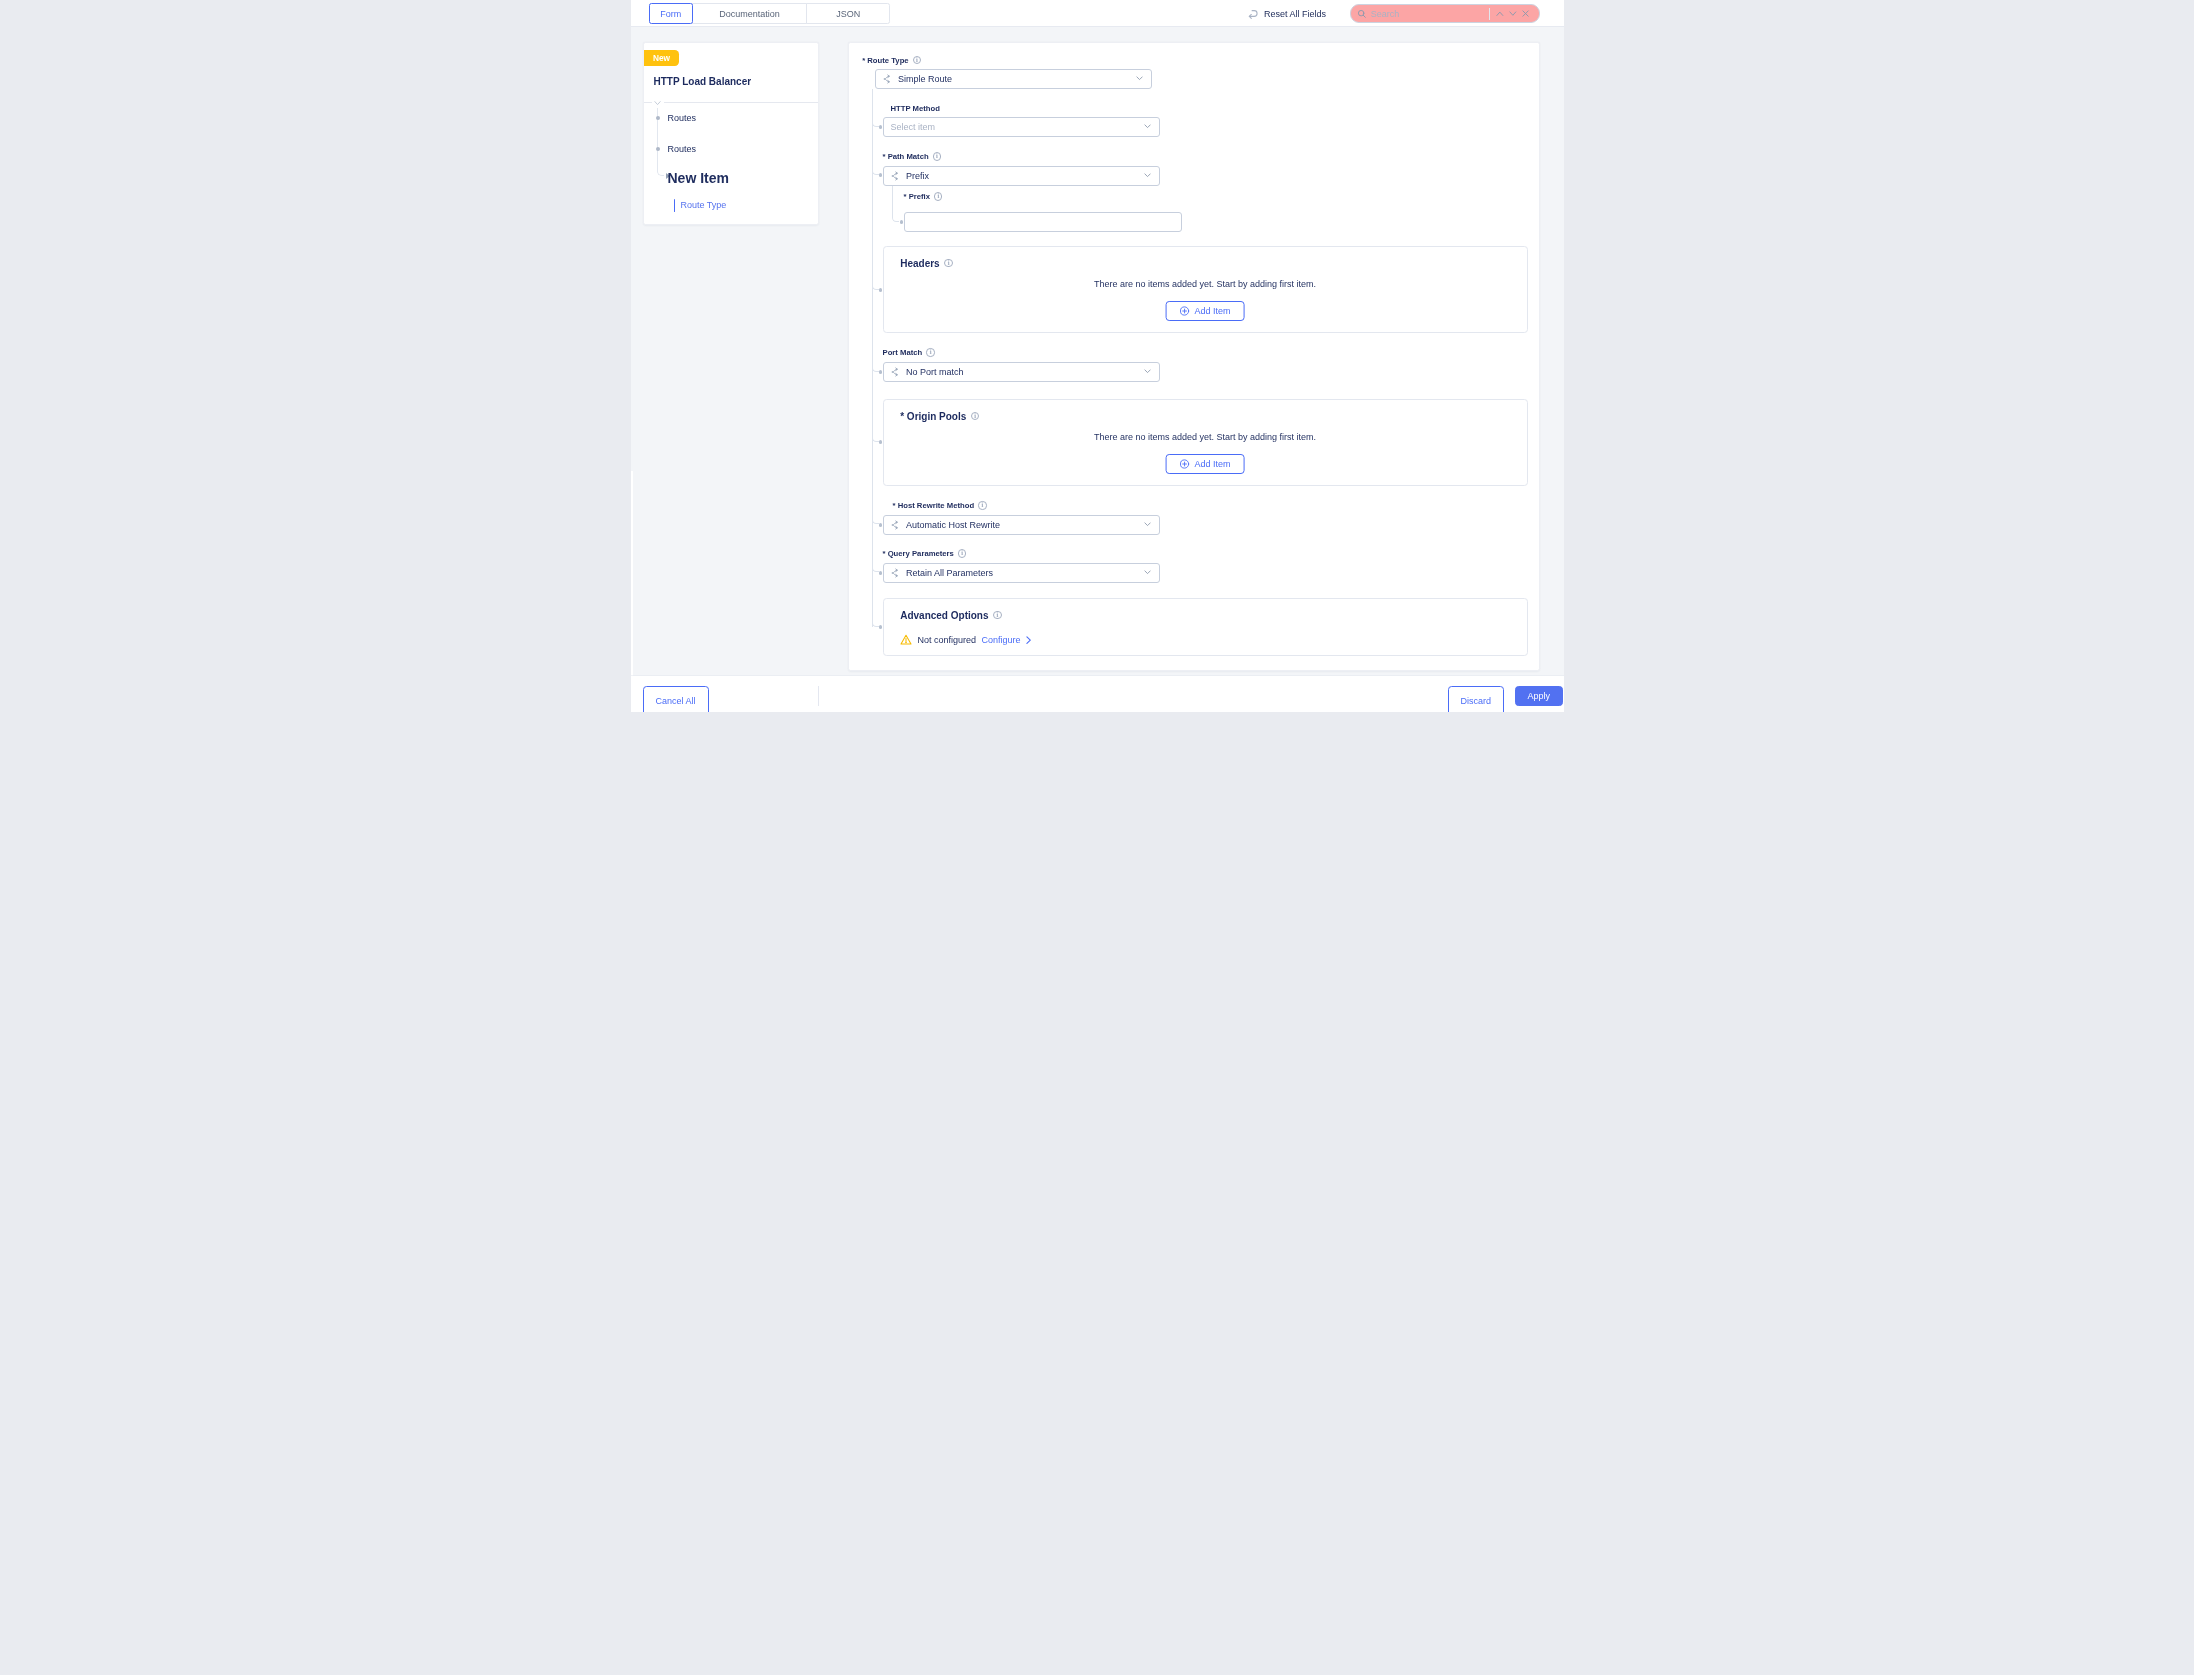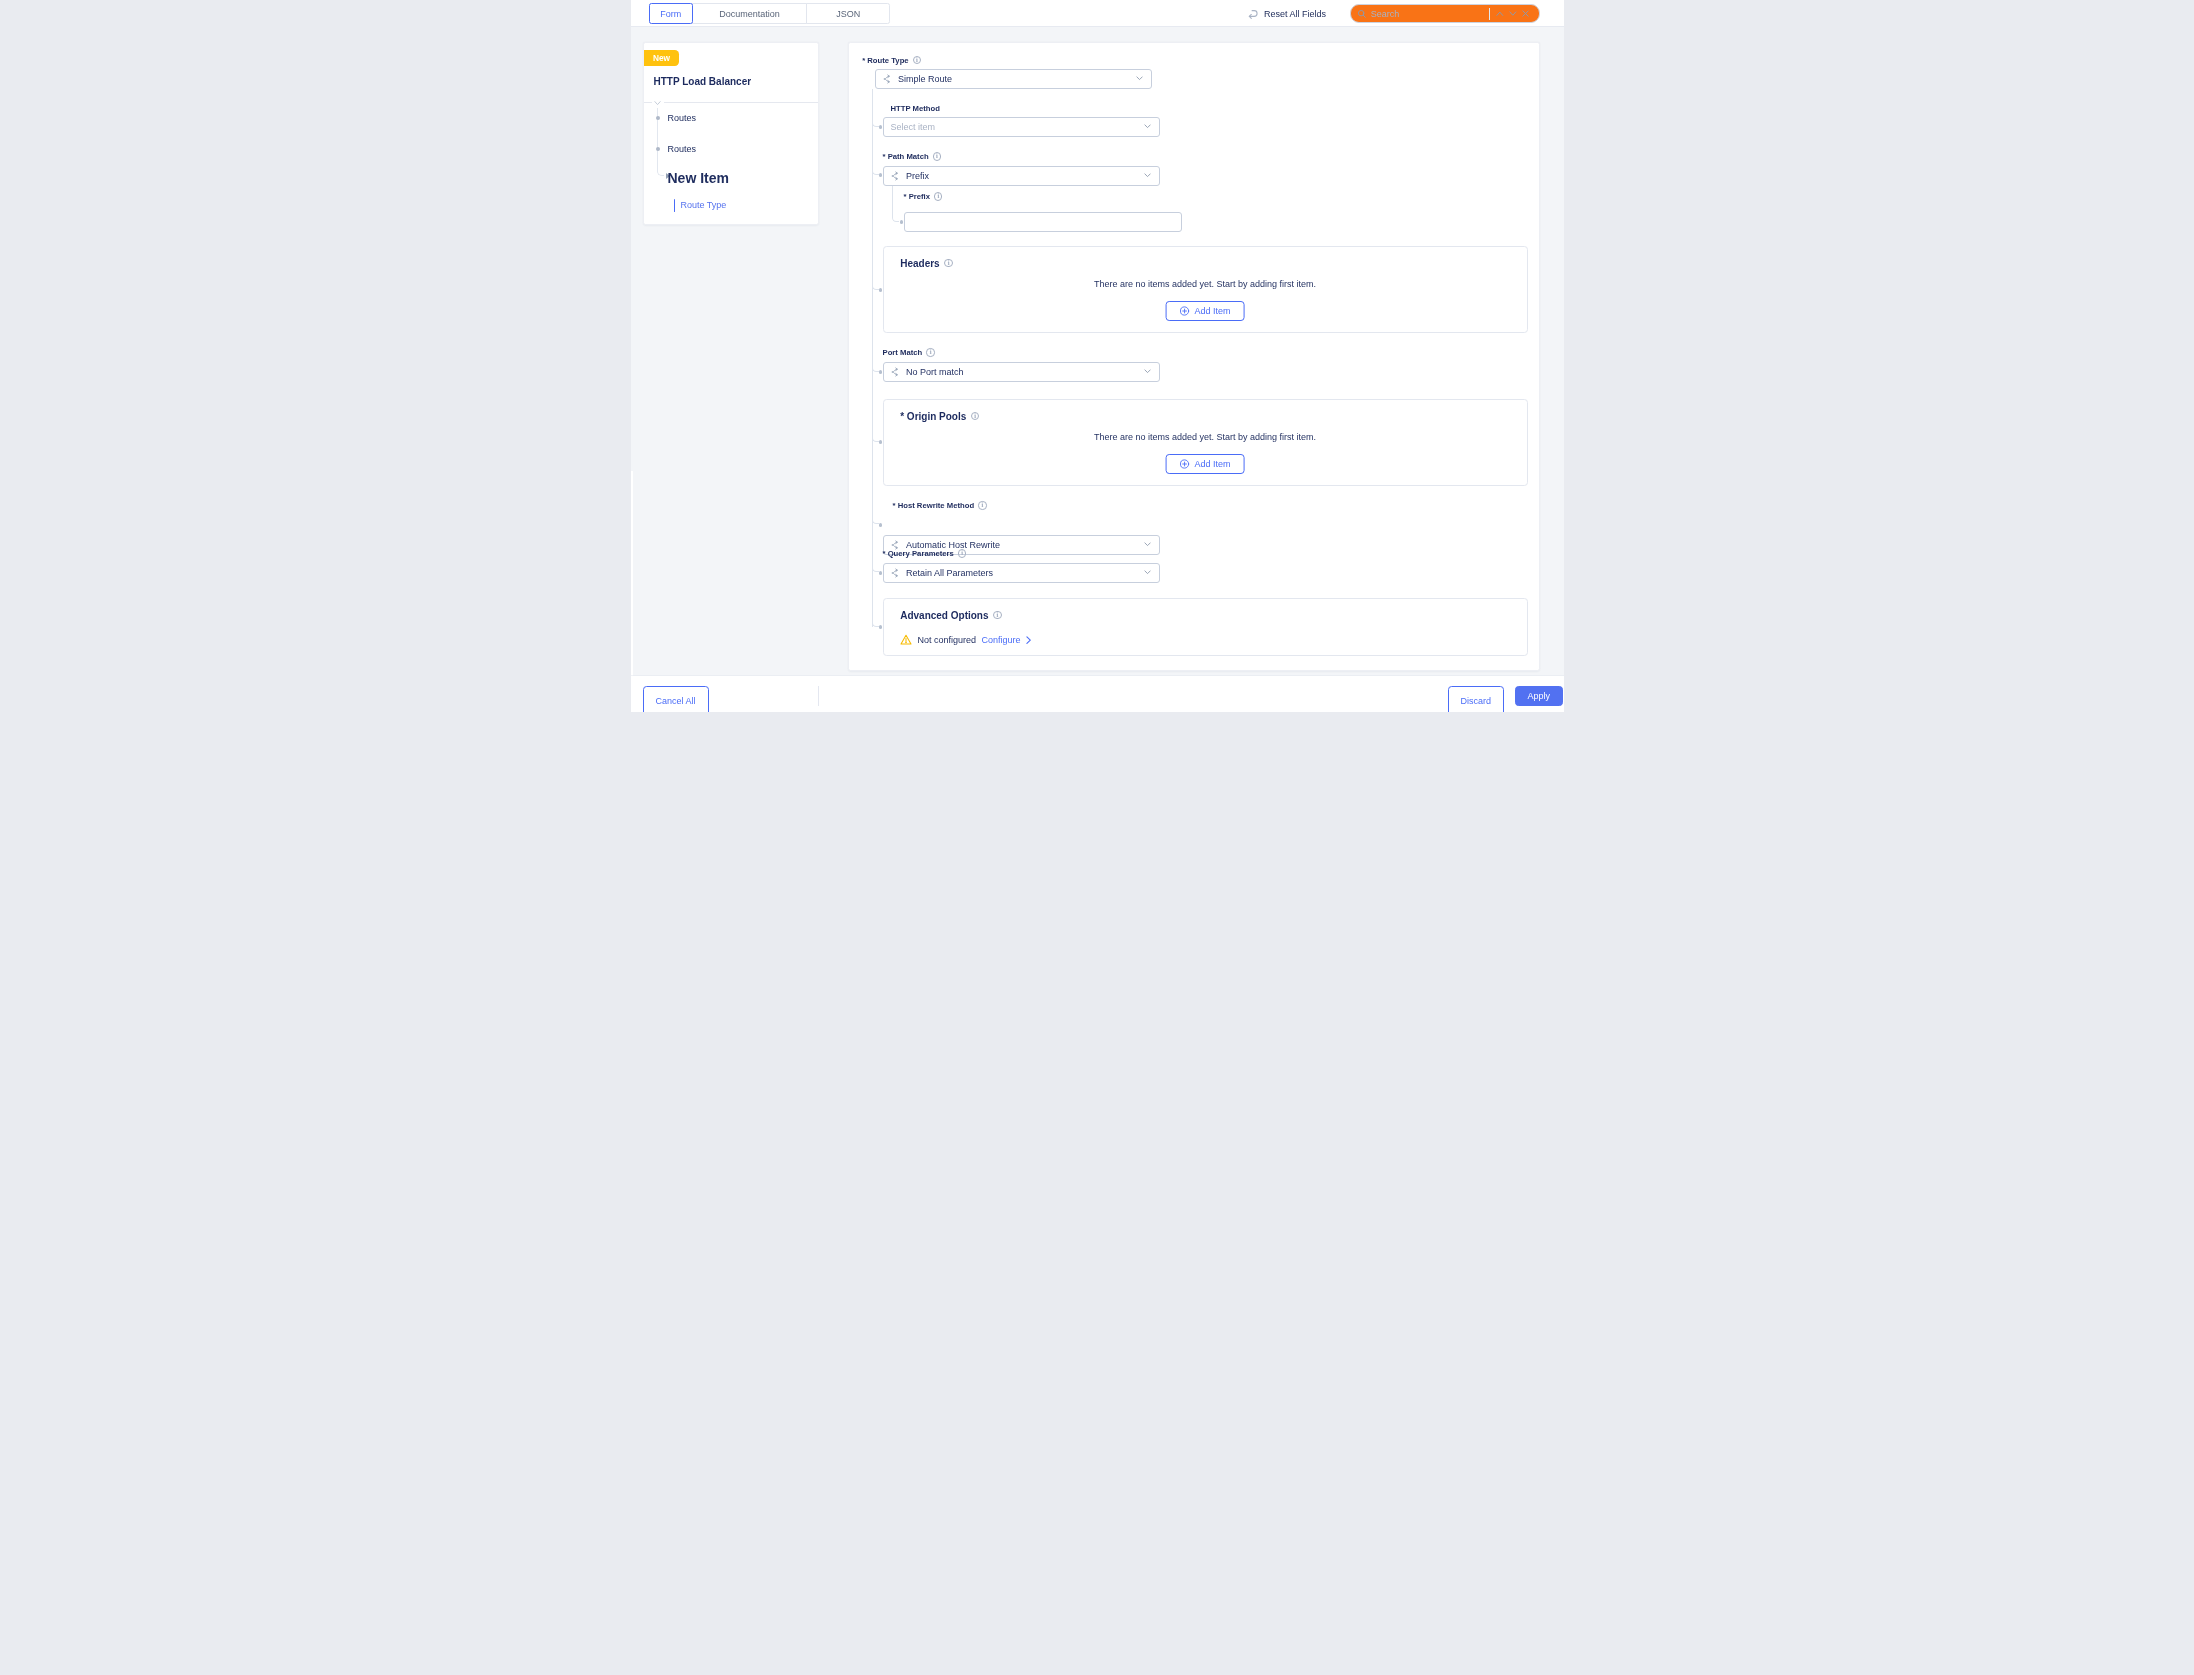--- a/index.html
+++ b/index.html
@@ -12,21 +12,21 @@
 
   
   .topbar { position:absolute; left:0; top:0; width:933px; height:27px; background:#fff; border-bottom:0.6px solid #e7eaf1; z-index:5; }
   .tabs { position:absolute; left:18px; top:3px; height:21.4px; display:flex; }
   .tab { display:flex; align-items:center; justify-content:center; font-size:9px; color:#5a6579; background:#fff; border:0.6px solid #e2e6ee; cursor:pointer; }
   .tab.doc { padding:0 26px; margin-left:-0.6px; }
   .tab.json { padding:0 29px; margin-left:-0.6px; border-radius:0 2.4px 2.4px 0; }
   .tab.active { border:0.6px solid #4a6cf7; color:#4a6cf7; border-radius:2.4px; z-index:2; padding:0 10.7px; }
   .reset { position:absolute; left:616px; top:0; height:27px; display:flex; align-items:center; gap:5.4px; cursor:pointer; }
   .reset span { font-size:9px; color:#222f5c; font-weight:500; }
-  .search { position:absolute; left:719px; top:4.2px; width:190px; height:19px; border:0.6px solid #ccd3e0; border-radius:9px; background:#f97316; display:flex; align-items:center; padding:0 6px; }
+  .search { position:absolute; left:719px; top:4.2px; width:190px; height:19px; border:0.6px solid #ccd3e0; border-radius:9px; background:#fca5a5; display:flex; align-items:center; padding:0 6px; }
   .search input { flex:1; border:none; outline:none; font-size:9px; color:#1d2b5e; min-width:0; background:transparent; font-family:"Liberation Sans",sans-serif; }
   .search input::placeholder { color:#a9b2c4; }
   .search .vdiv { width:0.6px; height:12px; background:#e2e6ee; margin:0 3.6px 0 2.4px; }
   .search .nav-ic { display:flex; align-items:center; justify-content:center; width:13px; height:14.3px; cursor:pointer; }
 
   
   .sidecard { position:absolute; left:12px; top:42px; width:176px; height:183px; background:#fff; border:0.6px solid #edeff4; border-radius:2.4px; box-shadow:0 0.6px 1.8px rgba(25,35,70,.05); }
   .badge { position:absolute; left:0; top:6.5px; background:#ffc20e; color:#fff; font-size:8.3px; font-weight:bold; padding:3px 9px 3.6px 9.5px; border-radius:0 4.2px 4.2px 0; }
   .side-title { position:absolute; left:10px; top:33px; font-size:10px; font-weight:700; color:#1c2a5e; }
   .side-divider { position:absolute; left:0; top:59px; width:100%; height:0.6px; background:#e5e8ef; }
@@ -284,21 +284,21 @@
             </svg>
         </span>
         <span>Add Item</span>
       </button>
     </div>
 
     <div class="field-label" style="left:34px; top:458px;margin-left:10px;">
       <span>* Host Rewrite Method</span>
       <span class="info"></span>
     </div>
-    <div class="select" style="left:34px; top:492px;">
+    <div class="select" style="left:34px; top:472px;">
       <span style="display:flex;">
         <svg width="10" height="10" viewBox="0 0 16 16" fill="none" stroke="#9aa6ba" stroke-width="1.5" stroke-linecap="round" stroke-linejoin="round">
           <path d="M2 8 C5.5 8 5.5 3.6 9.6 3.6"></path>
             <path d="M7.6 1.6 L10.4 3.6 L7.6 5.6"></path>
           <path d="M2 8 C5.5 8 5.5 12.4 9.6 12.4"></path>
             <path d="M7.6 10.4 L10.4 12.4 L7.6 14.4"></path>
         </svg>
       </span>
       <span class="val">Automatic Host Rewrite</span>
       <span class="chev">

